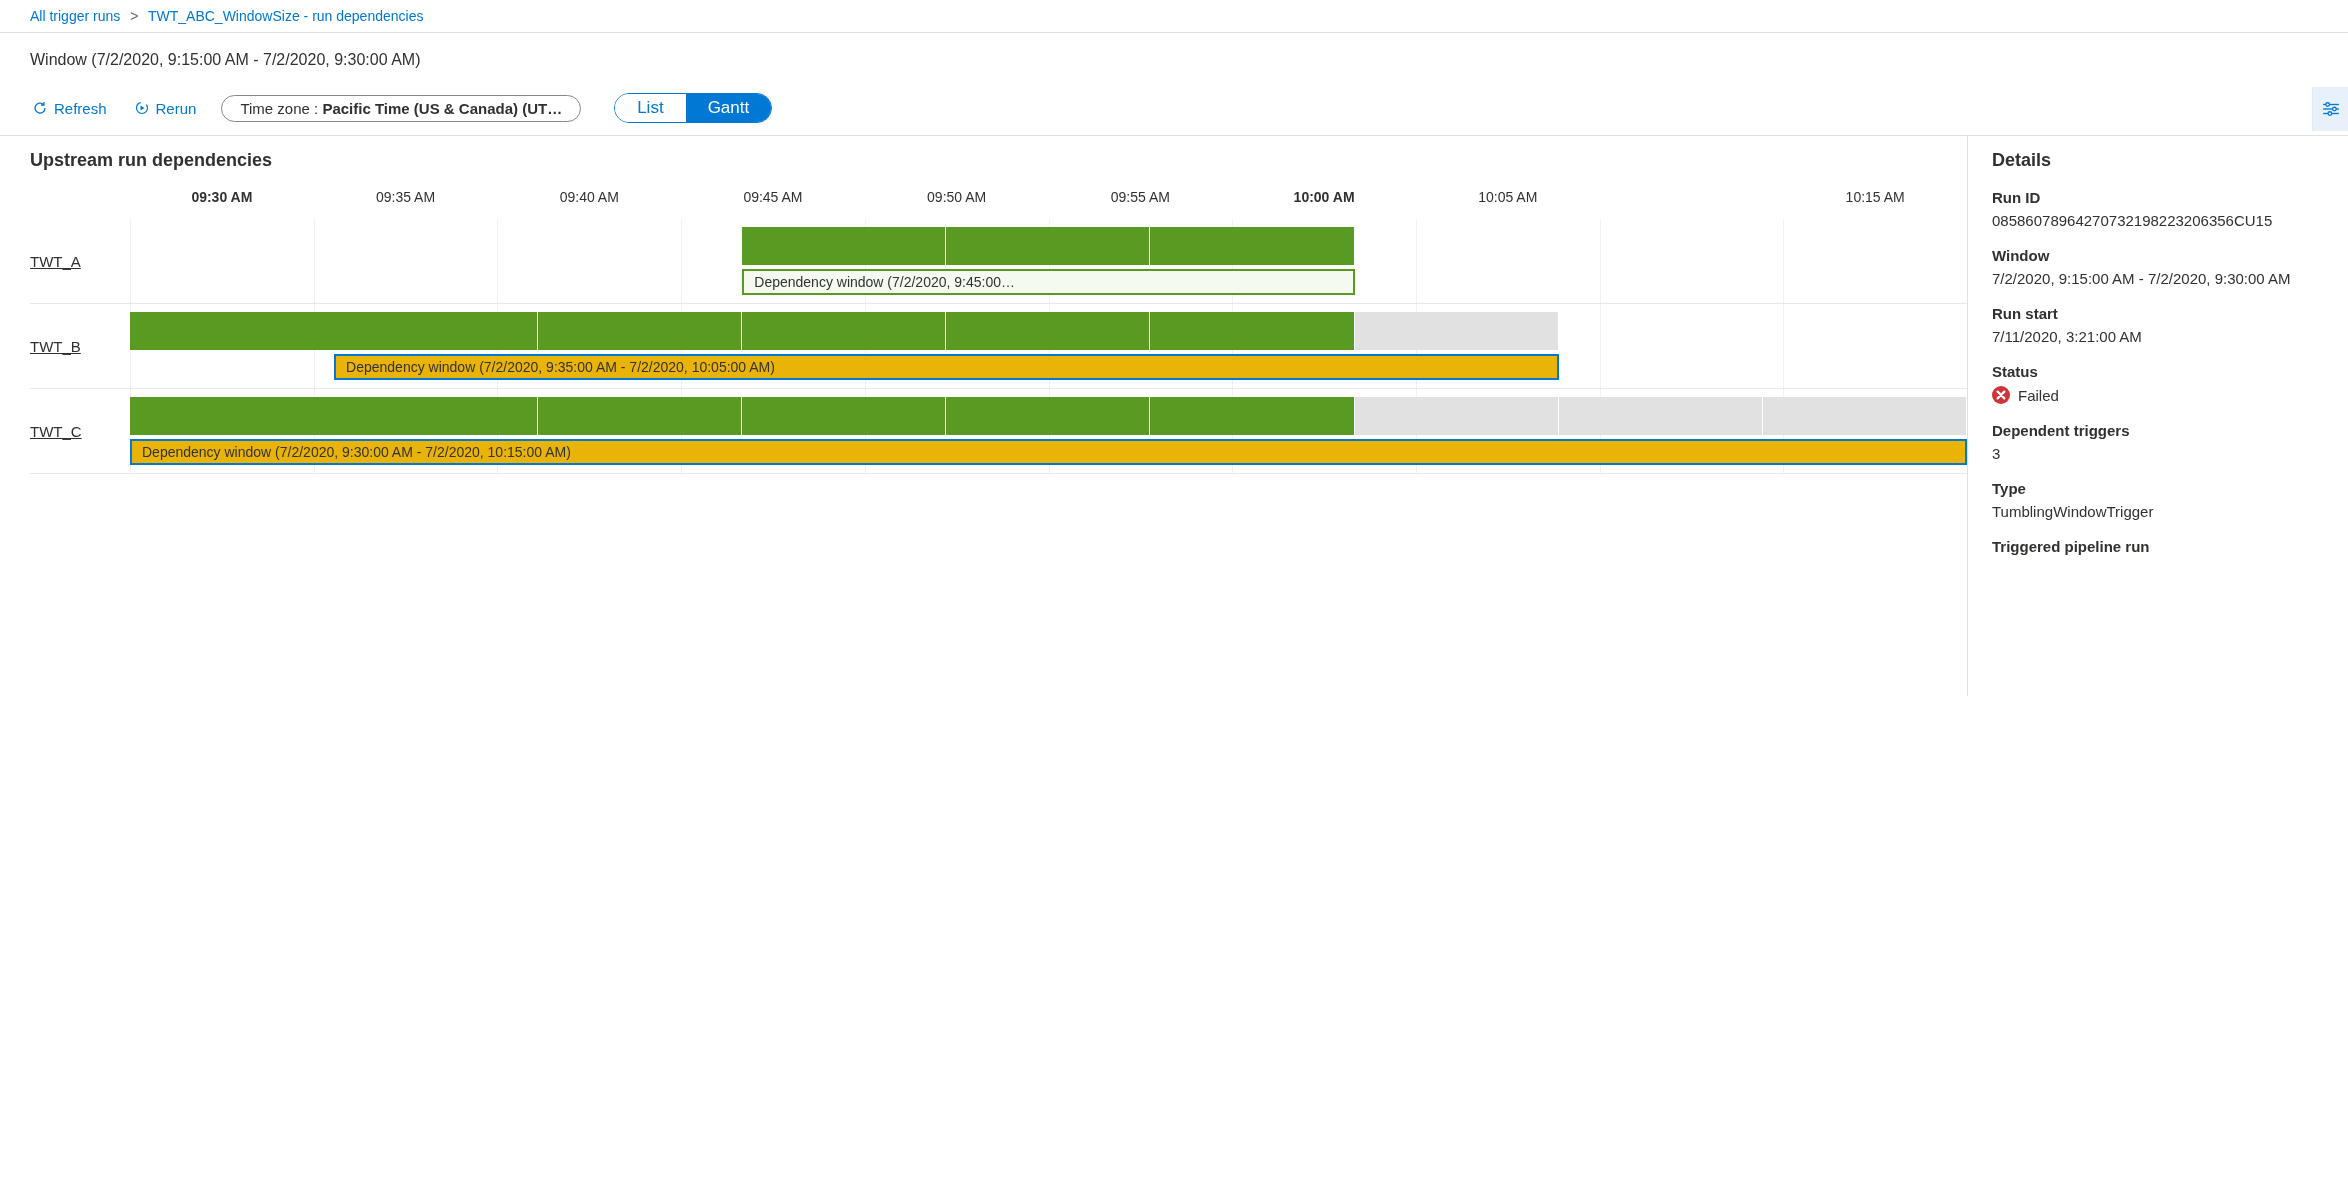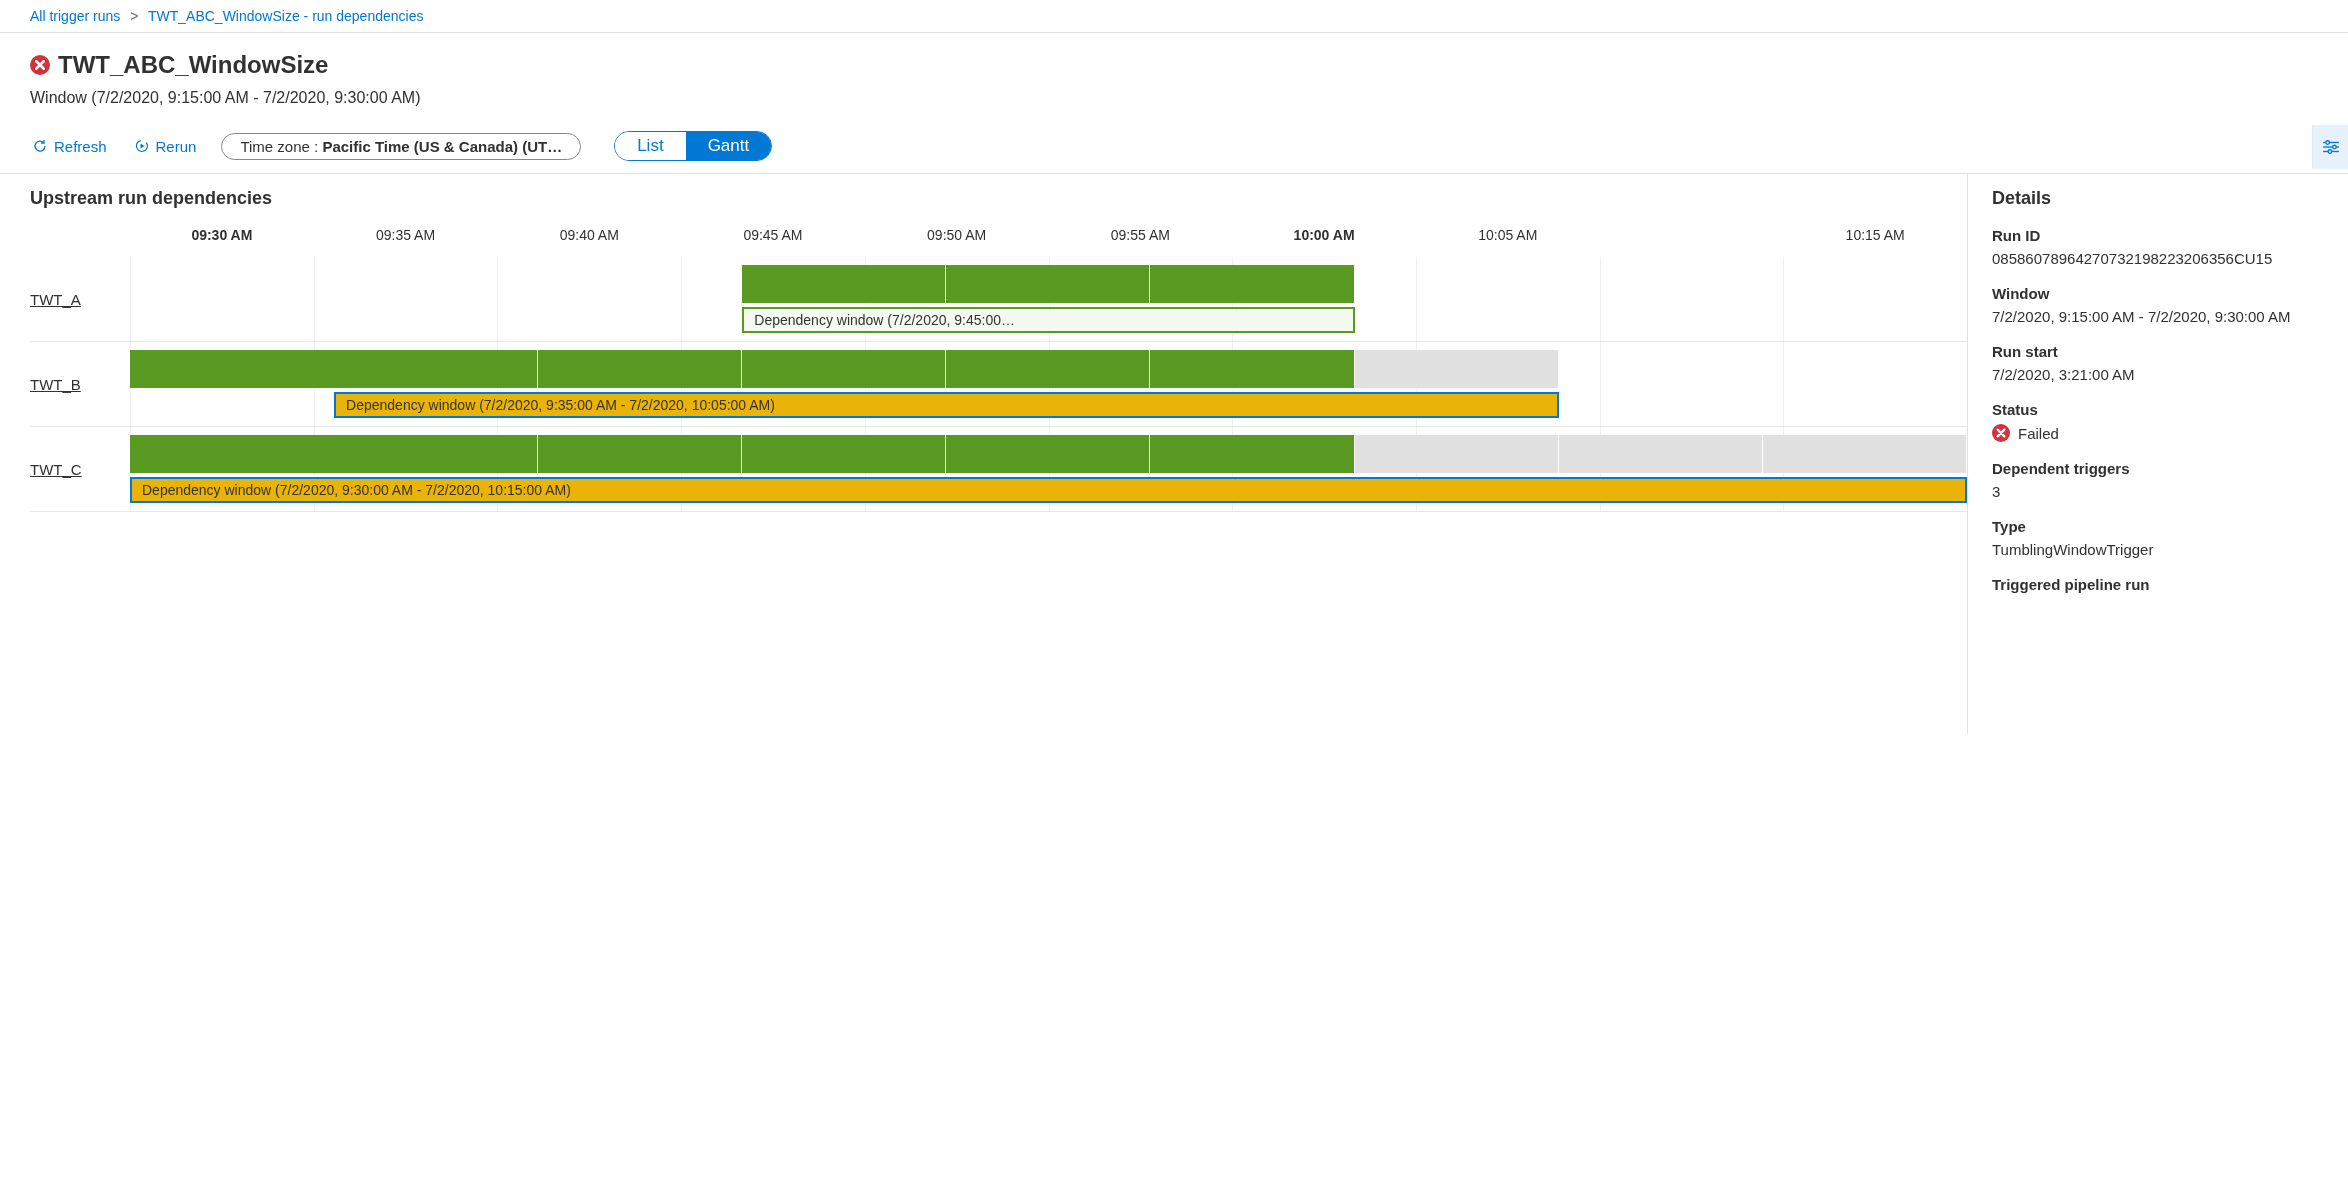--- a/index.html
+++ b/index.html
@@ -63,27 +63,20 @@
 </head>
 <body>
 
 <div class="breadcrumb">
   <a href="#">All trigger runs</a>
   <span class="sep">&gt;</span>
   <a href="#">TWT_ABC_WindowSize - run dependencies</a>
 </div>
 
 <div class="header">
-  <div class="title-row">
-    <svg class="status-fail-icon" viewBox="0 0 16 16">
-      <circle cx="8" cy="8" r="8" fill="#d13438"></circle>
-      <path d="M5 5 L11 11 M11 5 L5 11" stroke="#fff" stroke-width="2" stroke-linecap="round"></path>
-    </svg>
-    <h1>TWT_ABC_WindowSize</h1>
-  </div>
   <div class="subtitle">Window (7/2/2020, 9:15:00 AM - 7/2/2020, 9:30:00 AM)</div>
 </div>
 
 <div class="toolbar">
   <button class="tool-btn">
     <svg viewBox="0 0 16 16">
         <path d="M13 8a5 5 0 1 1-1.5-3.5" fill="none" stroke="#0078d4" stroke-width="1.3"></path>
         <path d="M12 2v3h-3" fill="none" stroke="#0078d4" stroke-width="1.3"></path>
       </svg>
     <span>Refresh</span>
@@ -228,21 +221,21 @@
   <div class="details">
     <h2>Details</h2>
 
     <div class="detail-label">Run ID</div>
     <div class="detail-value">08586078964270732198223206356CU15</div>
 
     <div class="detail-label">Window</div>
     <div class="detail-value">7/2/2020, 9:15:00 AM - 7/2/2020, 9:30:00 AM</div>
 
     <div class="detail-label">Run start</div>
-    <div class="detail-value">7/2/2020, 3:21:00 AM</div>
+    <div class="detail-value">7/11/2020, 3:21:00 AM</div>
 
     <div class="detail-label">Status</div>
     <div class="status-row">
       <svg viewBox="0 0 16 16">
           <circle cx="8" cy="8" r="8" fill="#d13438"></circle>
           <path d="M5 5 L11 11 M11 5 L5 11" stroke="#fff" stroke-width="2" stroke-linecap="round"></path>
         </svg>
       <span>Failed</span>
     </div>
 

